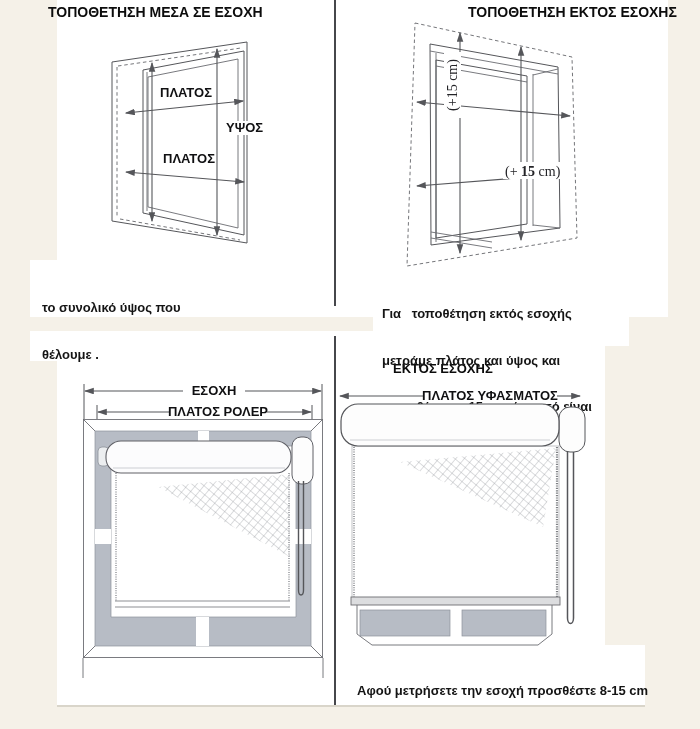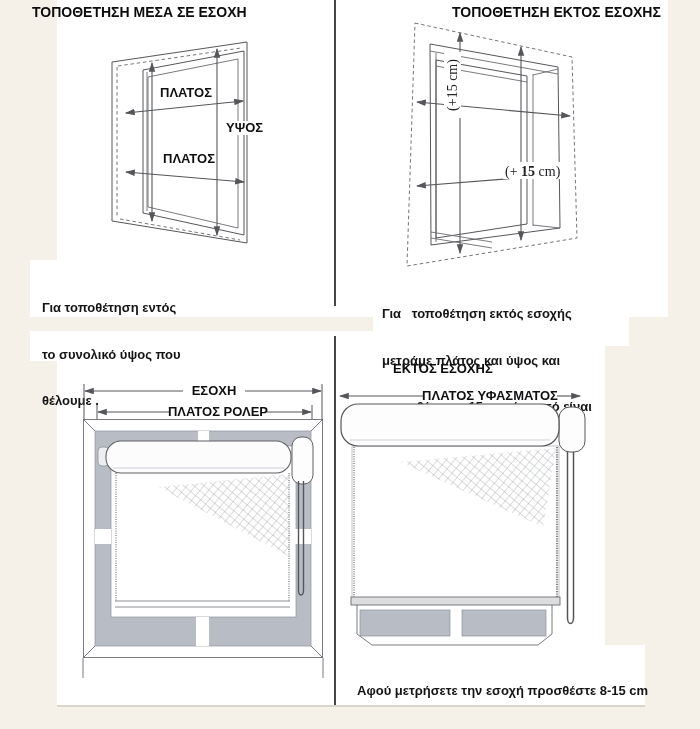--- a/index.html
+++ b/index.html
@@ -1,21 +1,21 @@
 <!DOCTYPE html>
 <html><head>
 <meta charset="utf-8">
 <style>
   html,body{margin:0;padding:0;background:#f5f1e8;}
   #stage{position:relative;width:700px;height:729px;background:#f5f1e8;overflow:hidden;
          font-family:"Liberation Sans",sans-serif;color:#0c0c0c;}
   .white{position:absolute;background:#ffffff;}
   .vline{position:absolute;width:2px;background:#46474b;}
   .hshadow{position:absolute;height:1.5px;background:#d9d5ca;}
-  .title{position:absolute;font-weight:bold;font-size:14px;white-space:pre;color:#0c0c0c;}
+  .title{position:absolute;font-weight:bold;font-size:14px;white-space:pre;color:#0c0c0c;margin-left:16px;}
   .subtitle{position:absolute;font-weight:bold;font-size:13px;white-space:pre;color:#0c0c0c;}
   .note{position:absolute;font-weight:bold;font-size:13px;line-height:15.5px;white-space:pre;color:#141414;}
   svg{position:absolute;overflow:visible;}
   svg text{font-family:"Liberation Sans",sans-serif;font-weight:bold;fill:#101012;font-size:13px;}
   svg text.serif{font-family:"Liberation Serif",serif;font-weight:normal;fill:#232327;font-size:14px;}
   .ln{stroke:#55565a;stroke-width:1;fill:none;}
   .lnl{stroke:#6a6b70;stroke-width:0.9;fill:none;}
   .dash{stroke:#75767a;stroke-width:1;fill:none;stroke-dasharray:3.5,2.8;}
   .arr{stroke:#55565a;stroke-width:1.1;fill:none;}
 </style>
@@ -35,21 +35,20 @@
 
   <div class="vline" style="left:334px;top:0;height:306px"></div>
   <div class="vline" style="left:334px;top:336px;height:369px"></div>
   <div class="hshadow" style="left:57px;top:705px;width:588px"></div>
 
   <div class="title" style="left:32px;top:4px">ΤΟΠΟΘΕΤΗΣΗ ΜΕΣΑ ΣΕ ΕΣΟΧΗ</div>
   <div class="title" style="left:452px;top:4px">ΤΟΠΟΘΕΤΗΣΗ ΕΚΤΟΣ ΕΣΟΧΗΣ</div>
   <div class="subtitle" style="left:393px;top:361px">ΕΚΤΟΣ ΕΣΟΧΗΣ</div>
 
   <div class="note" style="left:42px;top:269px">
-    <div>Για τοποθέτηση εντός</div>
     <div>το συνολικό ύψος που</div>
     <div>θέλουμε .</div>
   </div>
   <div class="note" style="left:382px;top:275px">
     <div>Για   τοποθέτηση εκτός εσοχής</div>
     <div>μετράμε πλάτος και ύψος και</div>
     <div>προσθέτουμε 15cm εάν αυτό είναι</div>
     <div>εφικτό σε κάθε διάσταση.</div>
   </div>
   <div class="note" style="left:357px;top:652px">

